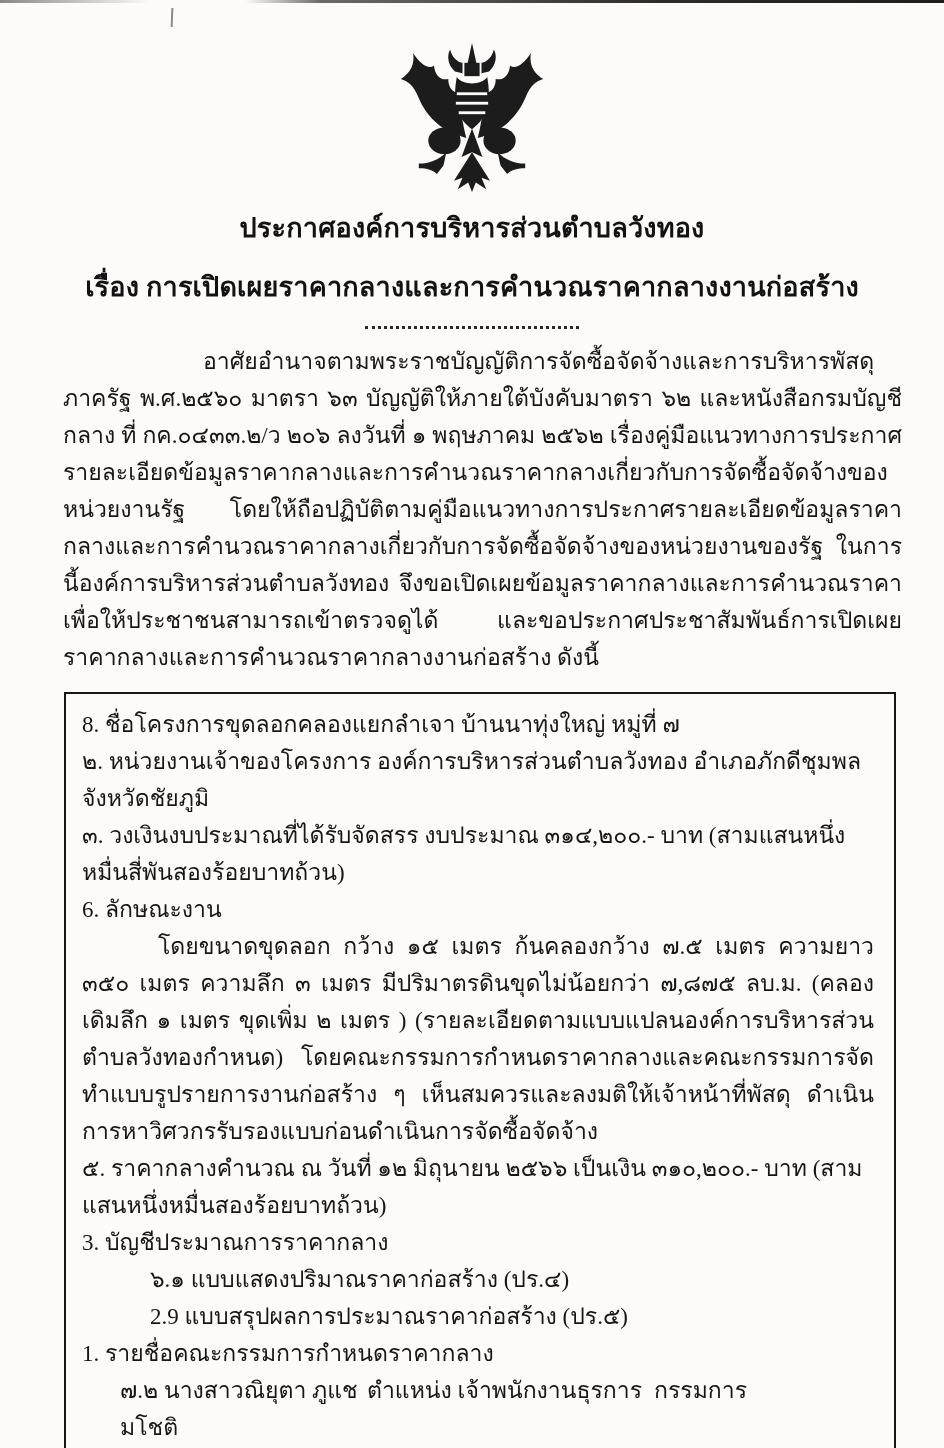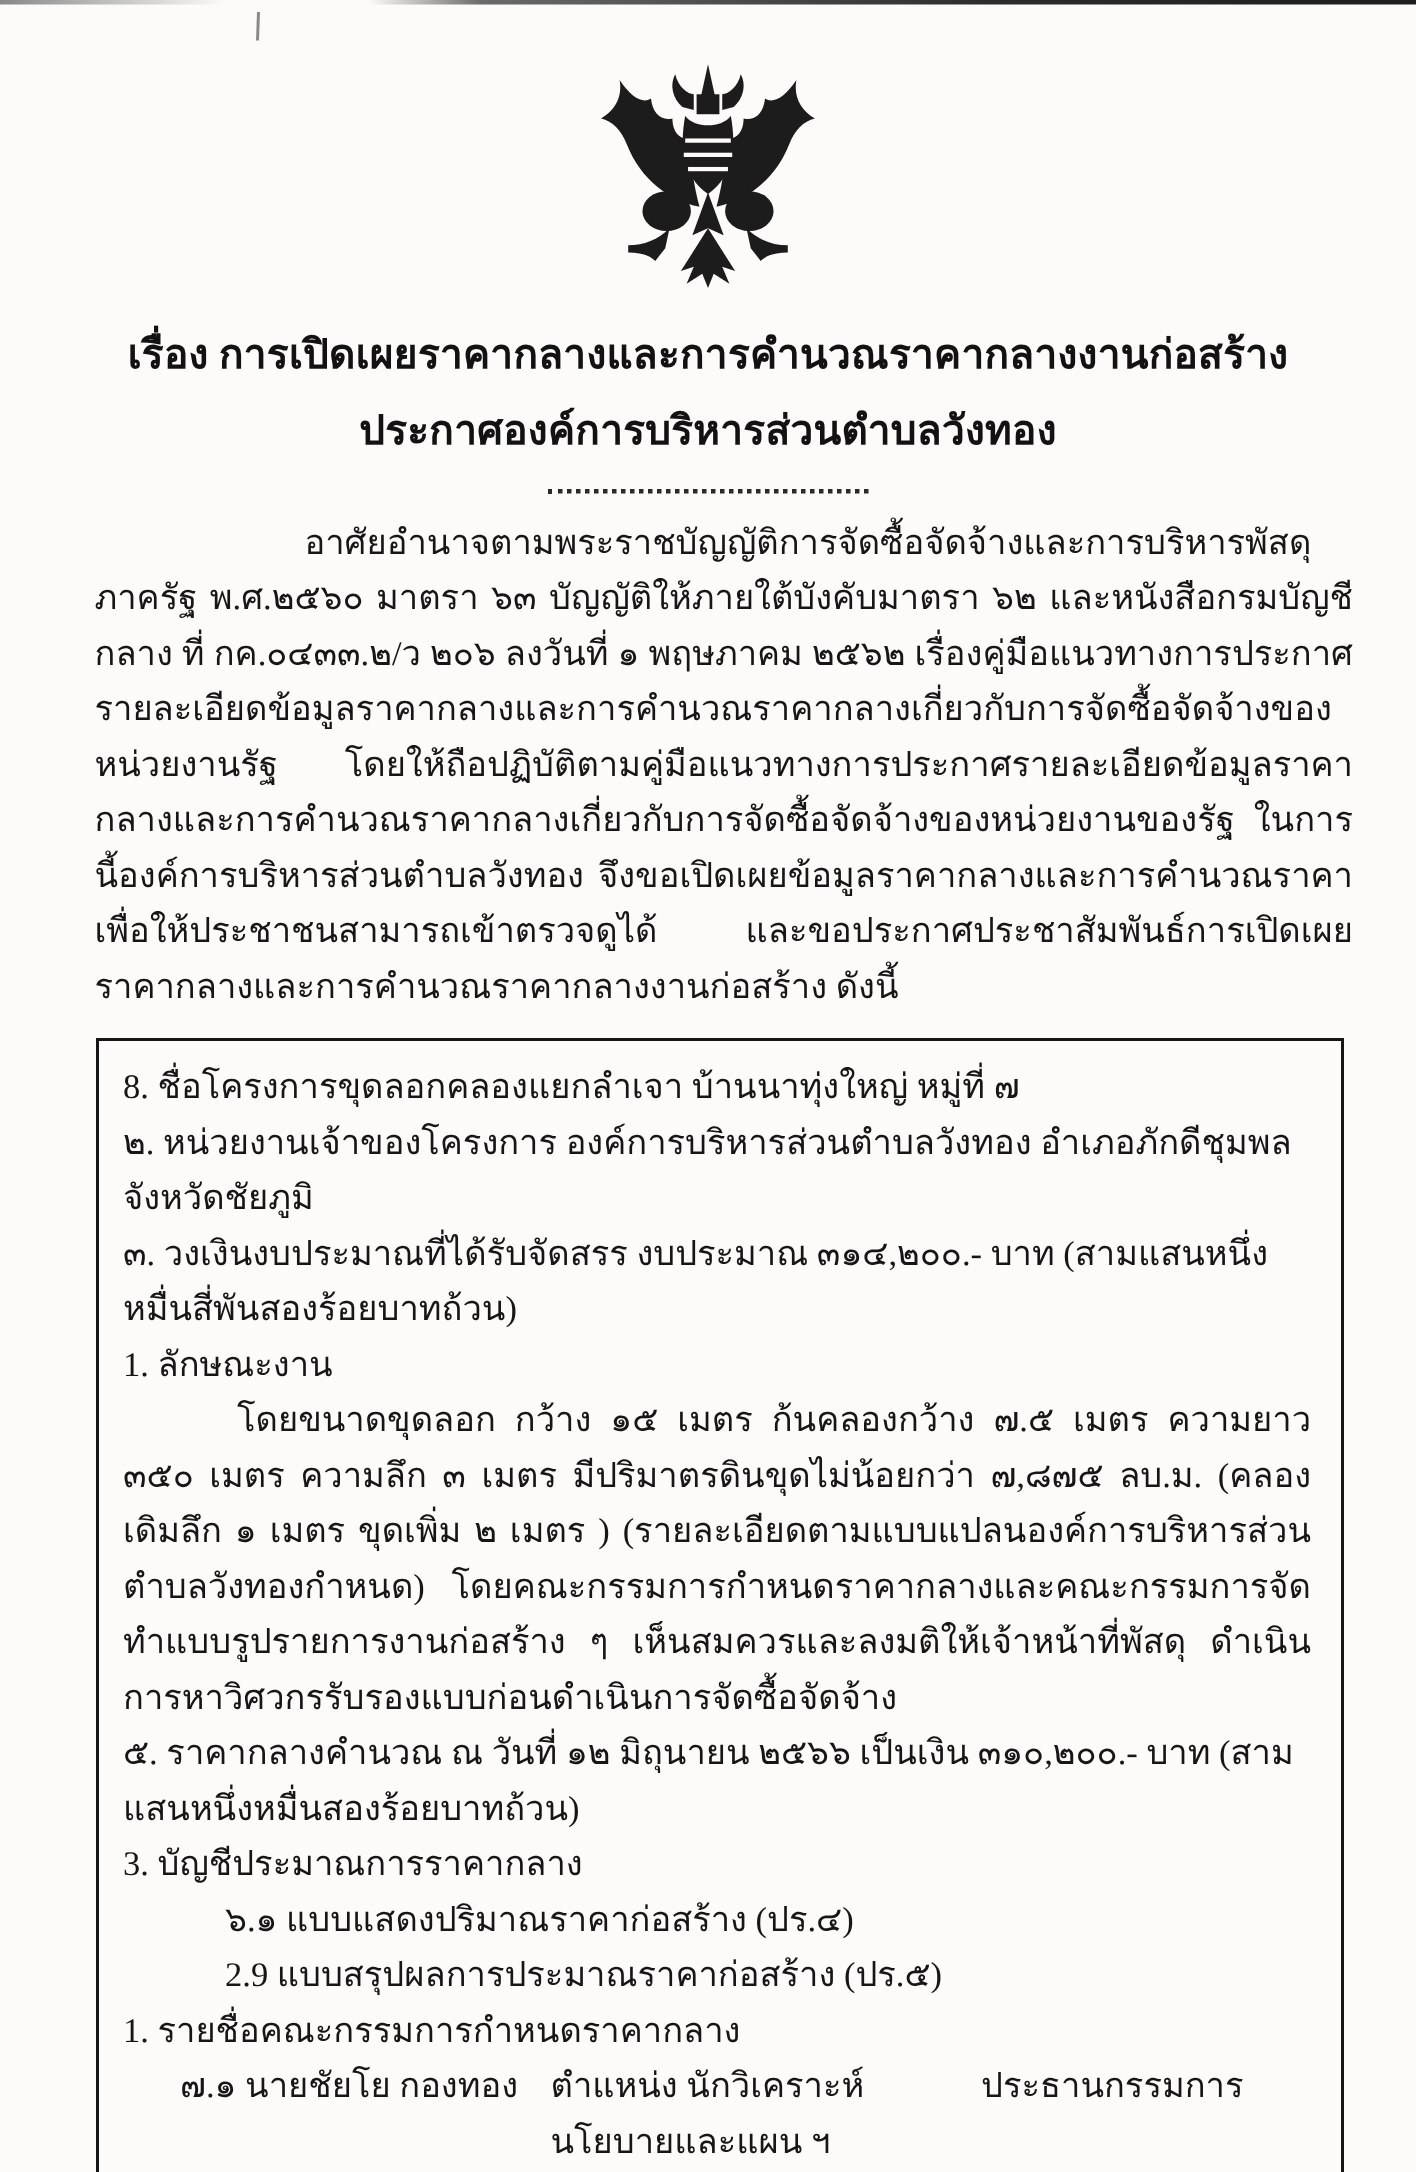--- a/index.html
+++ b/index.html
@@ -86,43 +86,38 @@
         <path d="M80,92 L69,122 L80,117 L91,122 Z"></path>
 
         <path d="M53,117 C45,125 35,129 24,129 L24,134 C33,134 39,136 43,140 L50,131 Z"></path>
         <path d="M107,117 C115,125 125,129 136,129 L136,134 C127,134 121,136 117,140 L110,131 Z"></path>
 
         <path d="M80,117 L61,147 L70,144 L65,156 L76,149 L80,159 L84,149 L95,156 L90,144 L99,147 Z"></path>
       </g>
     </svg>
   </div>
 
+  <div class="title title-1">ประกาศองค์การบริหารส่วนตำบลวังทอง</div>
   <div class="title title-2">เรื่อง  การเปิดเผยราคากลางและการคำนวณราคากลางงานก่อสร้าง</div>
-  <div class="title title-1">ประกาศองค์การบริหารส่วนตำบลวังทอง</div>
   <div class="dotted-divider"></div>
 
   <p class="intro">อาศัยอำนาจตามพระราชบัญญัติการจัดซื้อจัดจ้างและการบริหารพัสดุภาครัฐ พ.ศ.๒๕๖๐ มาตรา ๖๓ บัญญัติให้ภายใต้บังคับมาตรา ๖๒ และหนังสือกรมบัญชีกลาง ที่ กค.๐๔๓๓.๒/ว ๒๐๖ ลงวันที่ ๑ พฤษภาคม ๒๕๖๒ เรื่องคู่มือแนวทางการประกาศรายละเอียดข้อมูลราคากลางและการคำนวณราคากลางเกี่ยวกับการจัดซื้อจัดจ้างของหน่วยงานรัฐ โดยให้ถือปฏิบัติตามคู่มือแนวทางการประกาศรายละเอียดข้อมูลราคากลางและการคำนวณราคากลางเกี่ยวกับการจัดซื้อจัดจ้างของหน่วยงานของรัฐ ในการนี้องค์การบริหารส่วนตำบลวังทอง จึงขอเปิดเผยข้อมูลราคากลางและการคำนวณราคา เพื่อให้ประชาชนสามารถเข้าตรวจดูได้ และขอประกาศประชาสัมพันธ์การเปิดเผยราคากลางและการคำนวณราคากลางงานก่อสร้าง ดังนี้</p>
 
   <div class="details-box">
     <div class="box-line">8. ชื่อโครงการขุดลอกคลองแยกลำเจา บ้านนาทุ่งใหญ่ หมู่ที่ ๗</div>
     <div class="box-line">๒. หน่วยงานเจ้าของโครงการ องค์การบริหารส่วนตำบลวังทอง อำเภอภักดีชุมพล จังหวัดชัยภูมิ</div>
     <div class="box-line">๓. วงเงินงบประมาณที่ได้รับจัดสรร งบประมาณ ๓๑๔,๒๐๐.- บาท (สามแสนหนึ่งหมื่นสี่พันสองร้อยบาทถ้วน)</div>
-    <div class="box-line">1. ลักษณะงาน</div>
+    <div class="box-line">6. ลักษณะงาน</div>
     <div class="box-detail">โดยขนาดขุดลอก กว้าง ๑๕ เมตร ก้นคลองกว้าง  ๗.๕  เมตร ความยาว ๓๕๐  เมตร ความลึก ๓  เมตร มีปริมาตรดินขุดไม่น้อยกว่า ๗,๘๗๕  ลบ.ม.  (คลองเดิมลึก ๑ เมตร ขุดเพิ่ม ๒ เมตร ) (รายละเอียดตามแบบแปลนองค์การบริหารส่วนตำบลวังทองกำหนด) โดยคณะกรรมการกำหนดราคากลางและคณะกรรมการจัดทำแบบรูปรายการงานก่อสร้าง ๆ เห็นสมควรและลงมติให้เจ้าหน้าที่พัสดุ ดำเนินการหาวิศวกรรับรองแบบก่อนดำเนินการจัดซื้อจัดจ้าง</div>
     <div class="box-line">๕. ราคากลางคำนวณ ณ วันที่ ๑๒ มิถุนายน ๒๕๖๖ เป็นเงิน ๓๑๐,๒๐๐.- บาท (สามแสนหนึ่งหมื่นสองร้อยบาทถ้วน)</div>
     <div class="box-line">3. บัญชีประมาณการราคากลาง</div>
     <div class="box-subline">๖.๑ แบบแสดงปริมาณราคาก่อสร้าง (ปร.๔)</div>
     <div class="box-subline">2.9 แบบสรุปผลการประมาณราคาก่อสร้าง (ปร.๕)</div>
     <div class="box-line">1. รายชื่อคณะกรรมการกำหนดราคากลาง</div>
 
-    <div class="committee-row">
-      <span class="c-name">๗.๑ นายชัยโย  กองทอง</span>
-      <span class="c-pos">ตำแหน่ง นักวิเคราะห์นโยบายและแผน ฯ</span>
-      <span class="c-role">ประธานกรรมการ</span>
-    </div>
     <div class="committee-row">
       <span class="c-name">๗.๒ นางสาวณิยุตา  ภูแชมโชติ</span>
       <span class="c-pos">ตำแหน่ง เจ้าพนักงานธุรการ</span>
       <span class="c-role">กรรมการ</span>
     </div>
 
   </div>
 
 </div>
 

